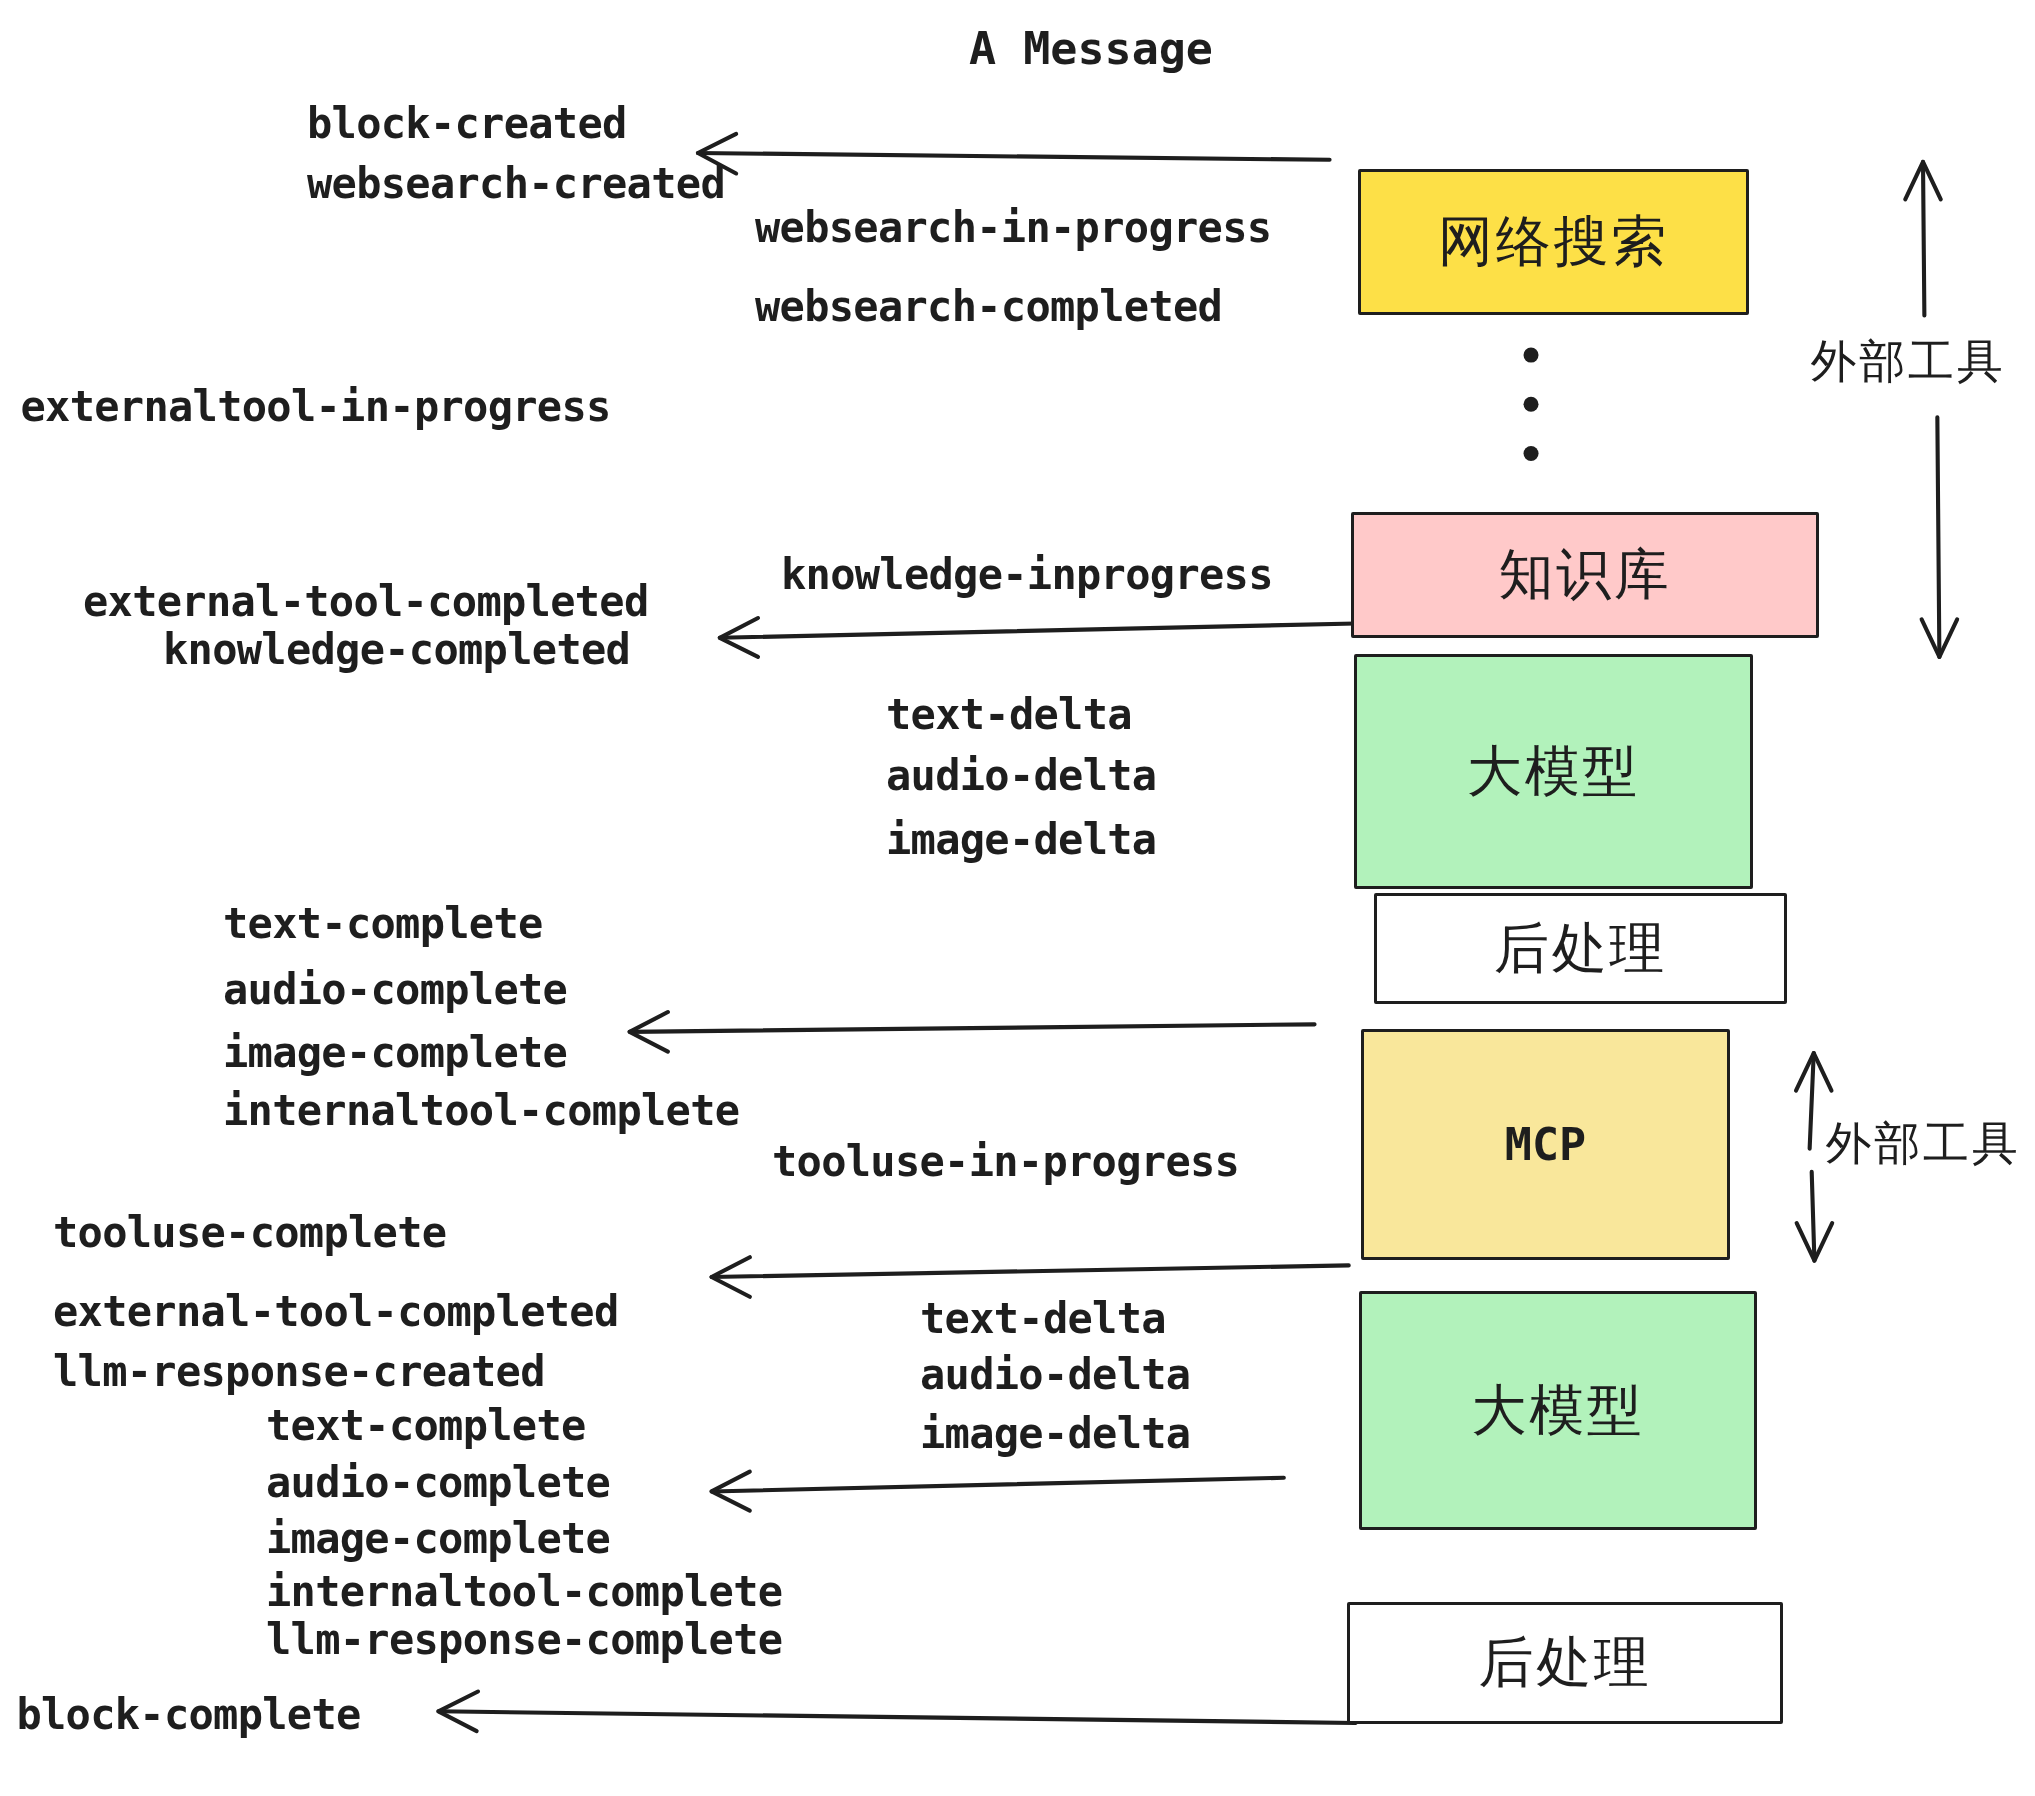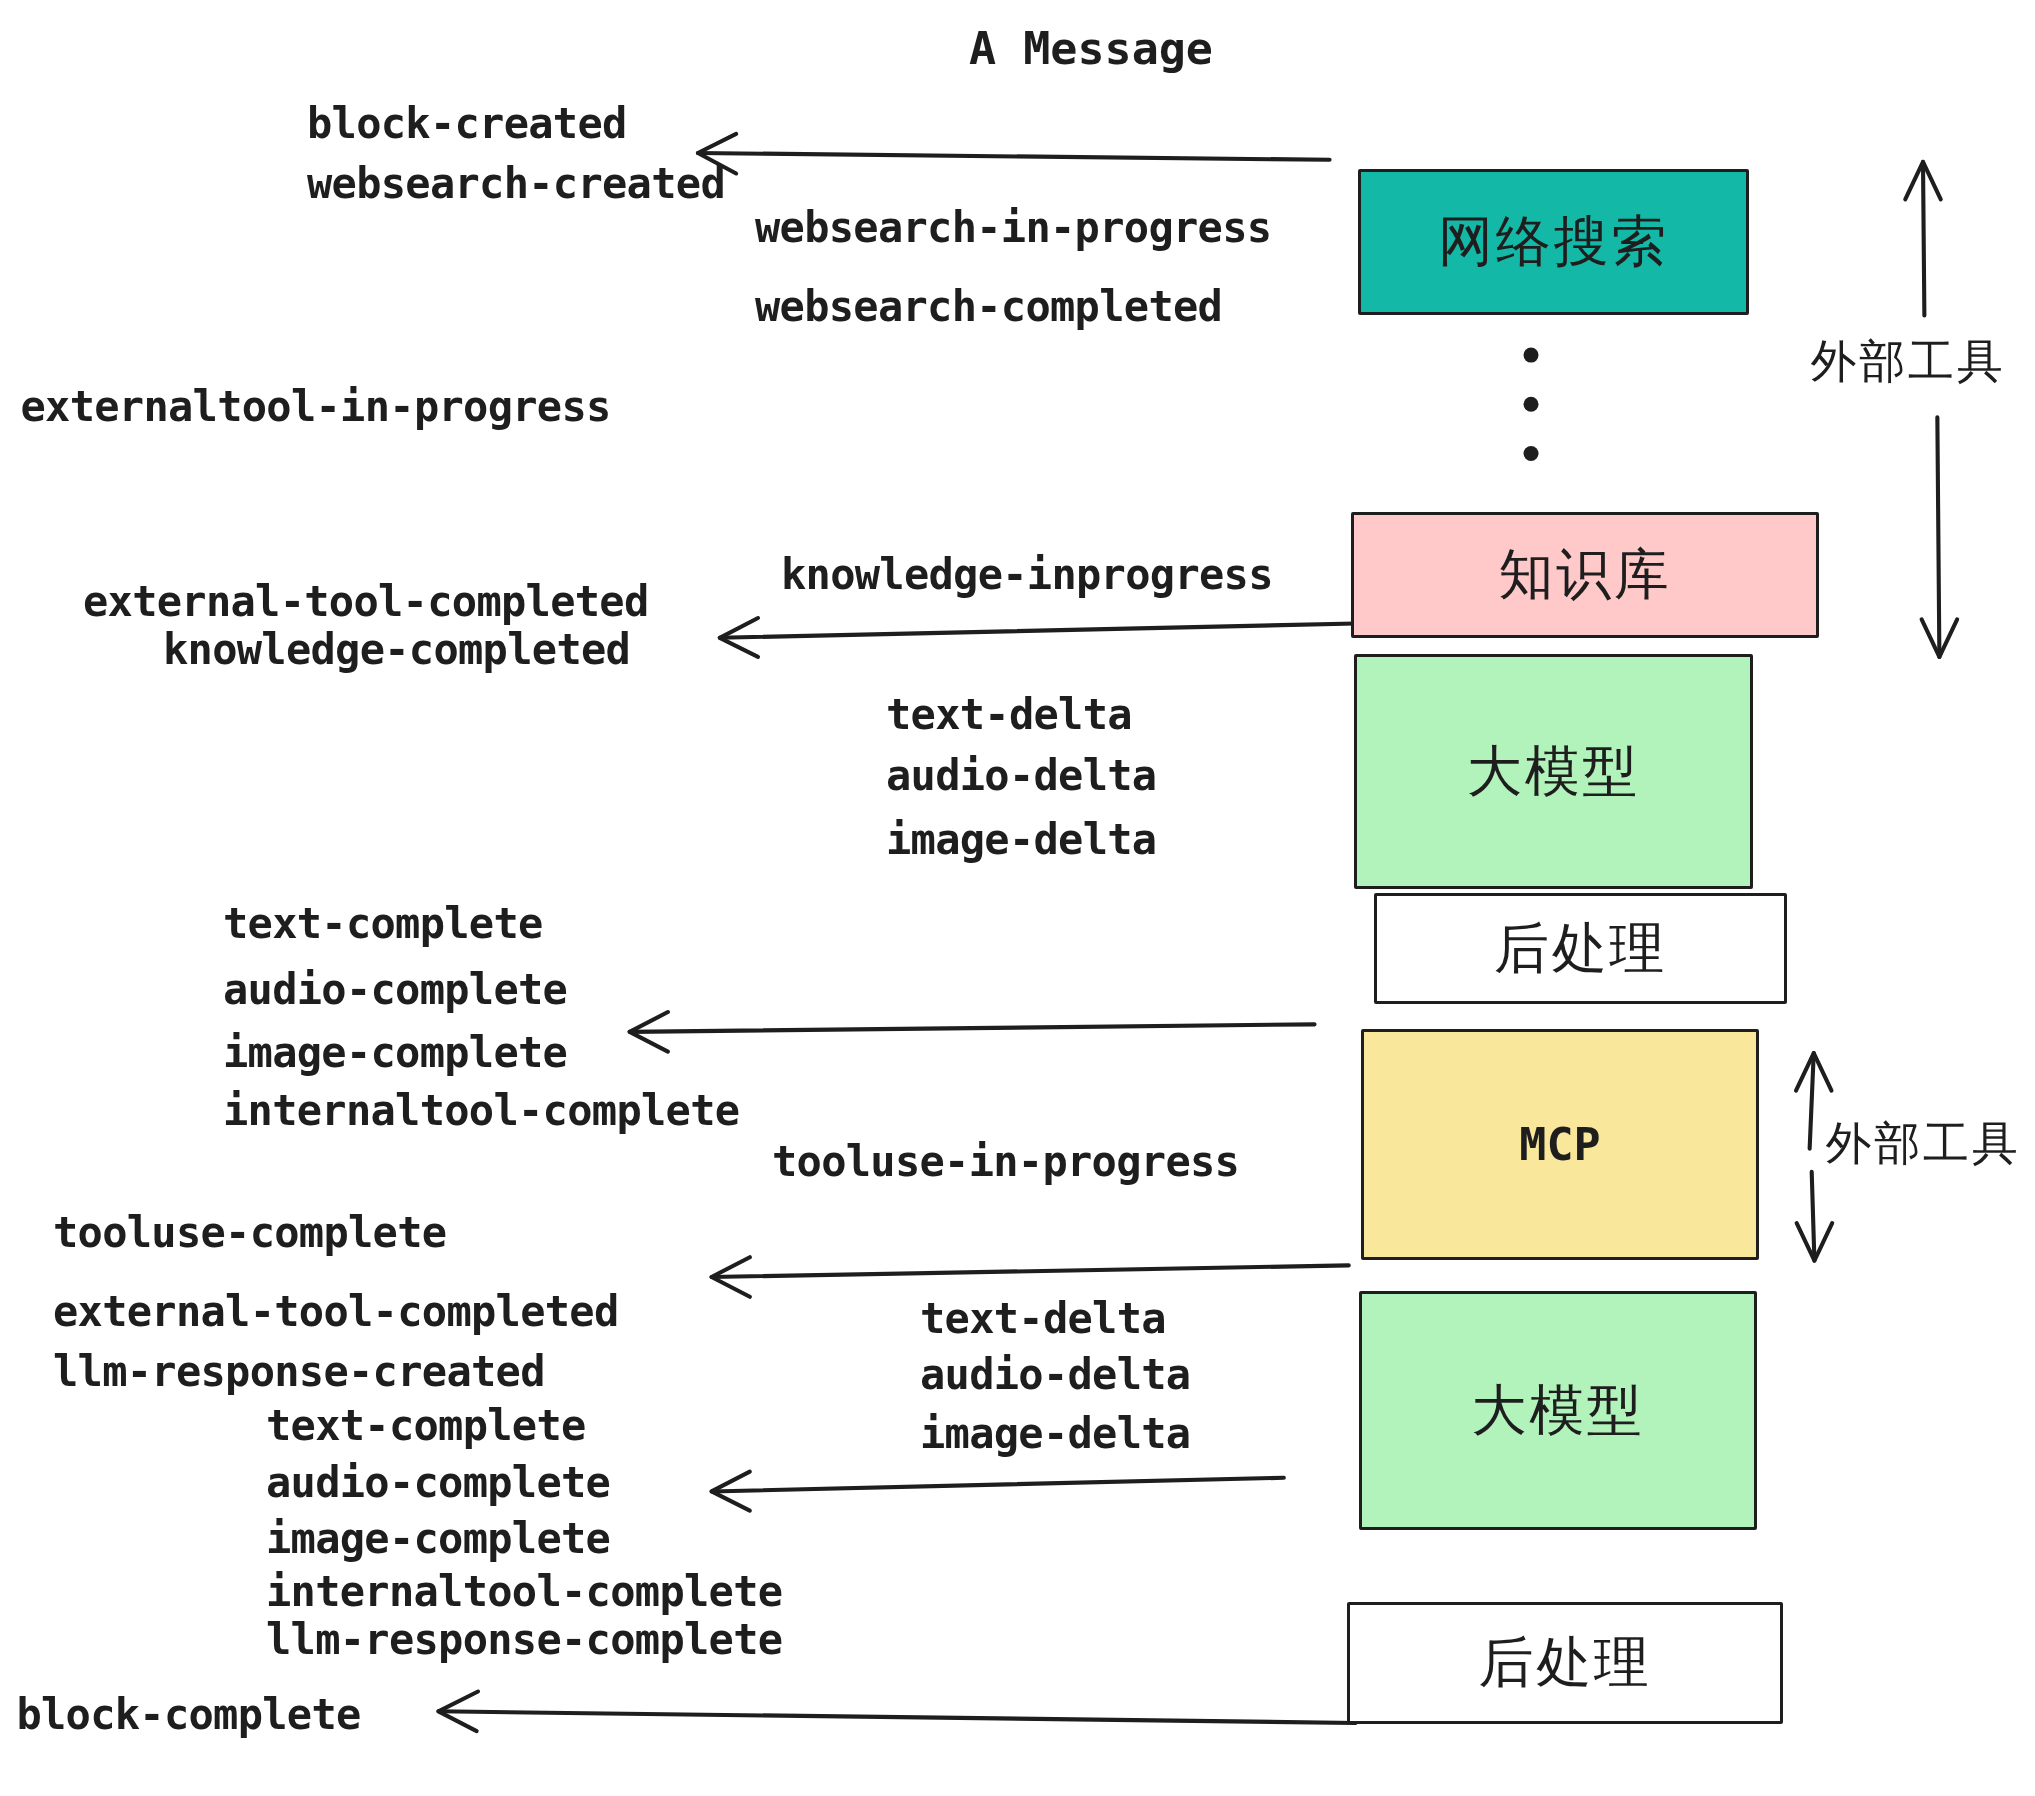--- a/index.html
+++ b/index.html
@@ -29,21 +29,21 @@
   }
   .side-label{
     position:absolute;transform:translate(-50%,-50%);white-space:nowrap;
     font-size:46px;letter-spacing:2.7px;
   }
   
   .b-websearch{left:1358px;top:169px;width:391px;height:146px;}
   .b-knowledge{left:1351px;top:512px;width:468px;height:126px;}
   .b-llm1{left:1354px;top:654px;width:399px;height:235px;}
   .b-post1{left:1374px;top:893px;width:413px;height:111px;}
-  .b-mcp{left:1361px;top:1029px;width:398px;height:231px;}
+  .b-mcp{left:1361px;top:1029px;width:369px;height:231px;}
   .b-llm2{left:1359px;top:1291px;width:398px;height:239px;}
   .b-post2{left:1347px;top:1602px;width:436px;height:122px;}
 </style>
 </head>
 <body>
 
 <div class="canvas">
 
   <svg class="arrows" viewBox="0 0 2980 2630" xmlns="http://www.w3.org/2000/svg" fill="none" stroke="#1e1e1e" stroke-width="6" stroke-linecap="round" stroke-linejoin="round">
 
@@ -126,21 +126,21 @@
   <div class="evt" style="left:266px;top:1425px;">text-complete</div>
   <div class="evt" style="left:266px;top:1482px;">audio-complete</div>
   <div class="evt" style="left:266px;top:1538px;">image-complete</div>
   <div class="evt" style="left:266px;top:1591px;">internaltool-complete</div>
   <div class="evt" style="left:266px;top:1639px;">llm-response-complete</div>
   <div class="evt" style="left:16.4px;top:1714px;">block-complete</div>
   <div class="evt" style="left:920px;top:1318px;">text-delta</div>
   <div class="evt" style="left:920px;top:1374px;">audio-delta</div>
   <div class="evt" style="left:920px;top:1433px;">image-delta</div>
 
-  <div class="box b-websearch" style="background: #14b8a6;">
+  <div class="box b-websearch" style="background: #fde047;">
     <span class="cjk">网络搜索</span>
   </div>
   <div class="box b-knowledge" style="background: rgb(255, 201, 201);">
     <span class="cjk">知识库</span>
   </div>
   <div class="box b-llm1" style="background: rgb(178, 242, 187);">
     <span class="cjk">大模型</span>
   </div>
   <div class="box b-post1" style="background: rgb(255, 255, 255);">
     <span class="cjk">后处理</span>

